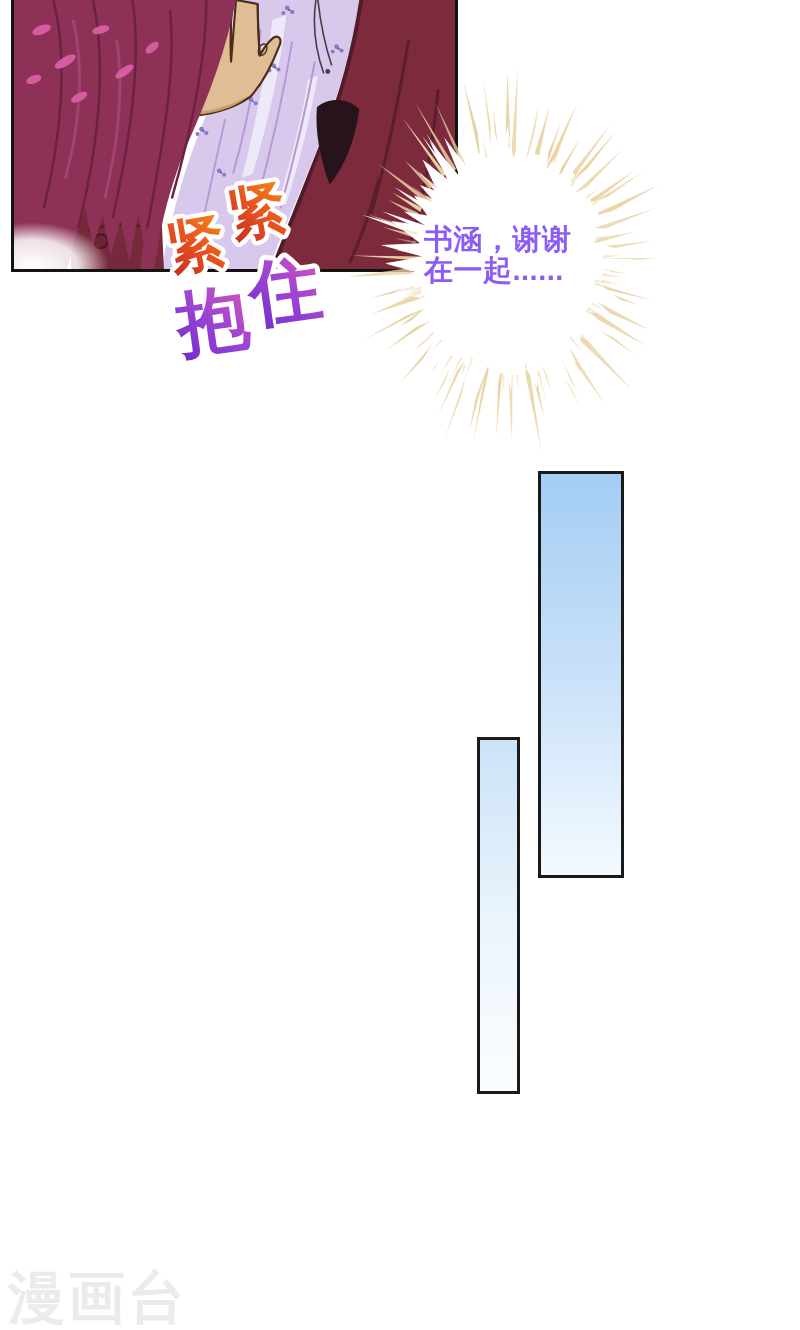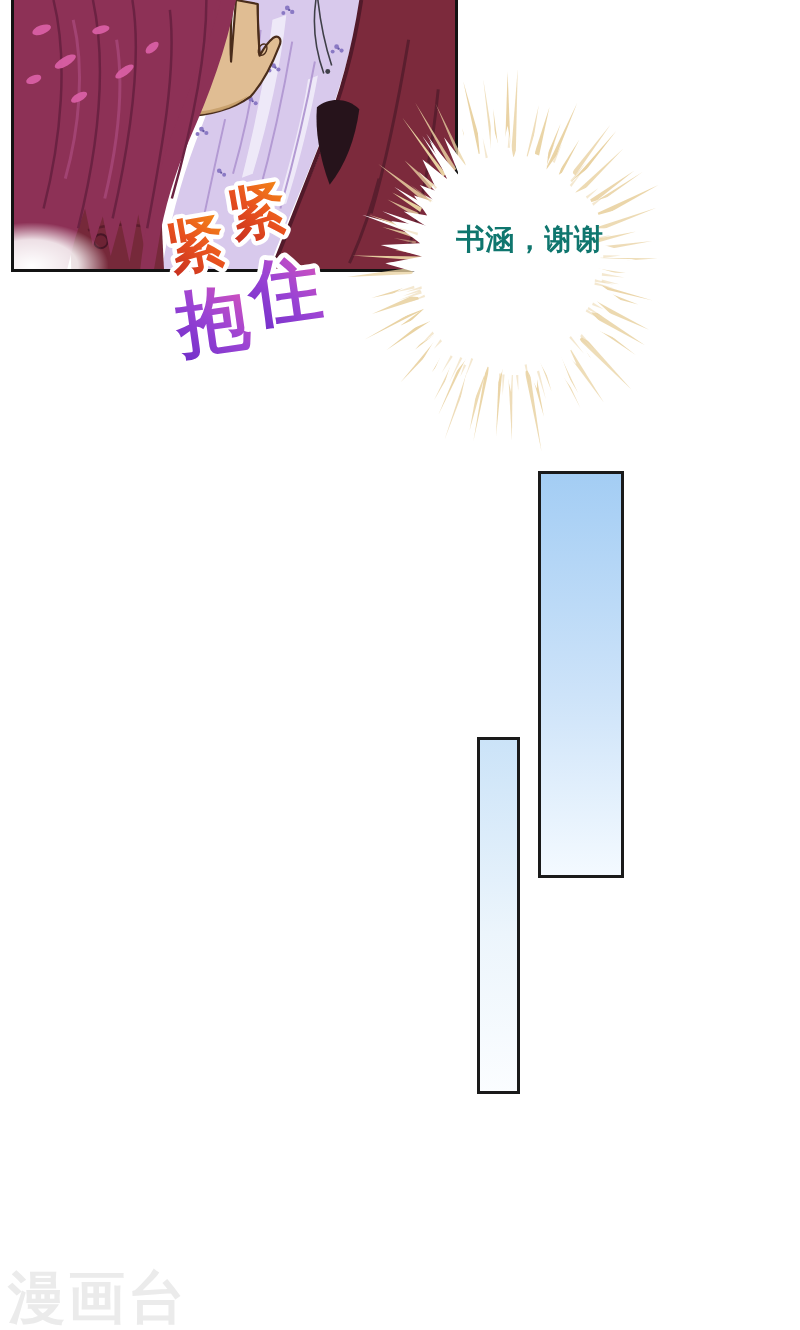--- a/index.html
+++ b/index.html
@@ -320,22 +320,23 @@
         <polygon points="250.5,237.1 249.5,239.3 264.9,246.8" fill="#e9d2a2" opacity="0.5"></polygon>
         <polygon points="77.6,173.8 78.0,171.2 55.8,167.9" fill="#e9d2a2" opacity="0.5"></polygon>
         <polygon points="128.1,295.4 126.0,294.2 122.3,306.4" fill="#e9d2a2" opacity="0.5"></polygon>
         <polygon points="188.7,294.3 186.6,294.8 191.3,315.6" fill="#e9d2a2" opacity="0.5"></polygon>
         <polygon points="104.0,271.2 102.4,269.3 96.0,278.7" fill="#e9d2a2" opacity="0.5"></polygon>
         <polygon points="87.1,227.1 86.4,224.7 72.9,231.6" fill="#e9d2a2" opacity="0.5"></polygon>
         <polygon points="96.0,263.7 94.6,261.5 83.3,273.9" fill="#e9d2a2" opacity="0.5"></polygon>
         <polygon points="232.4,110.4 234.0,112.2 247.9,92.5" fill="#e9d2a2" opacity="0.5"></polygon>
       </g>
     </svg>
-  <div class="speech-text" style="color: #0f766e; margin-left: 32px;">
+  <div class="speech-text" style="color: #8b5cf6;">
     <div>书涵，谢谢</div>
+    <div>在一起......</div>
   </div>
 
   <svg class="sfx" style="left:140px;top:158px;" width="180" height="120" viewBox="0 0 180 120">
     <defs>
       <linearGradient id="gradFire" x1="0" y1="1" x2="1" y2="0">
         <stop offset="0" stop-color="#c22a1e"></stop>
         <stop offset="0.5" stop-color="#e8511f"></stop>
         <stop offset="1" stop-color="#f58f16"></stop>
       </linearGradient>
     </defs>

